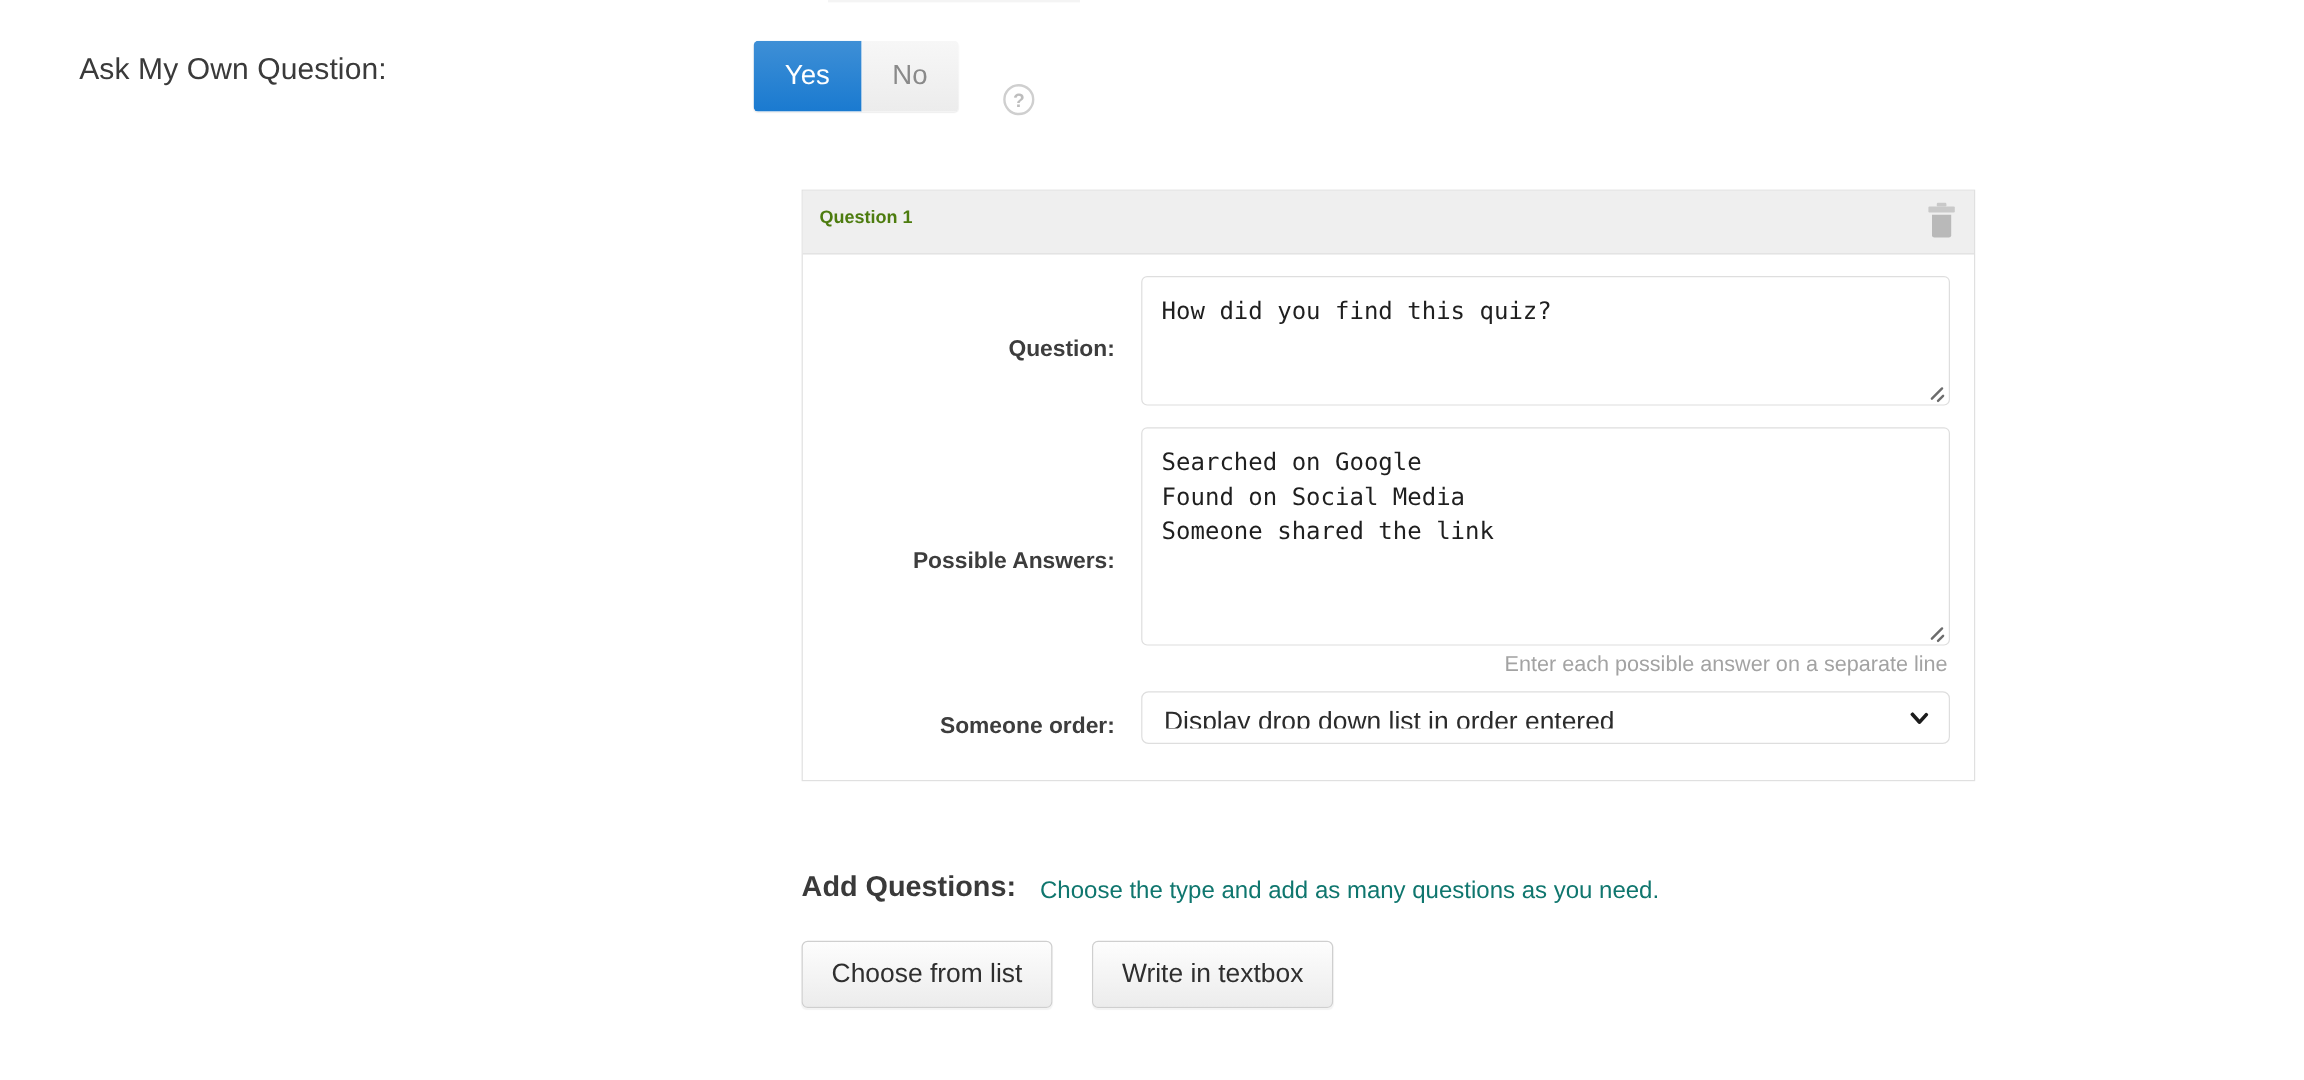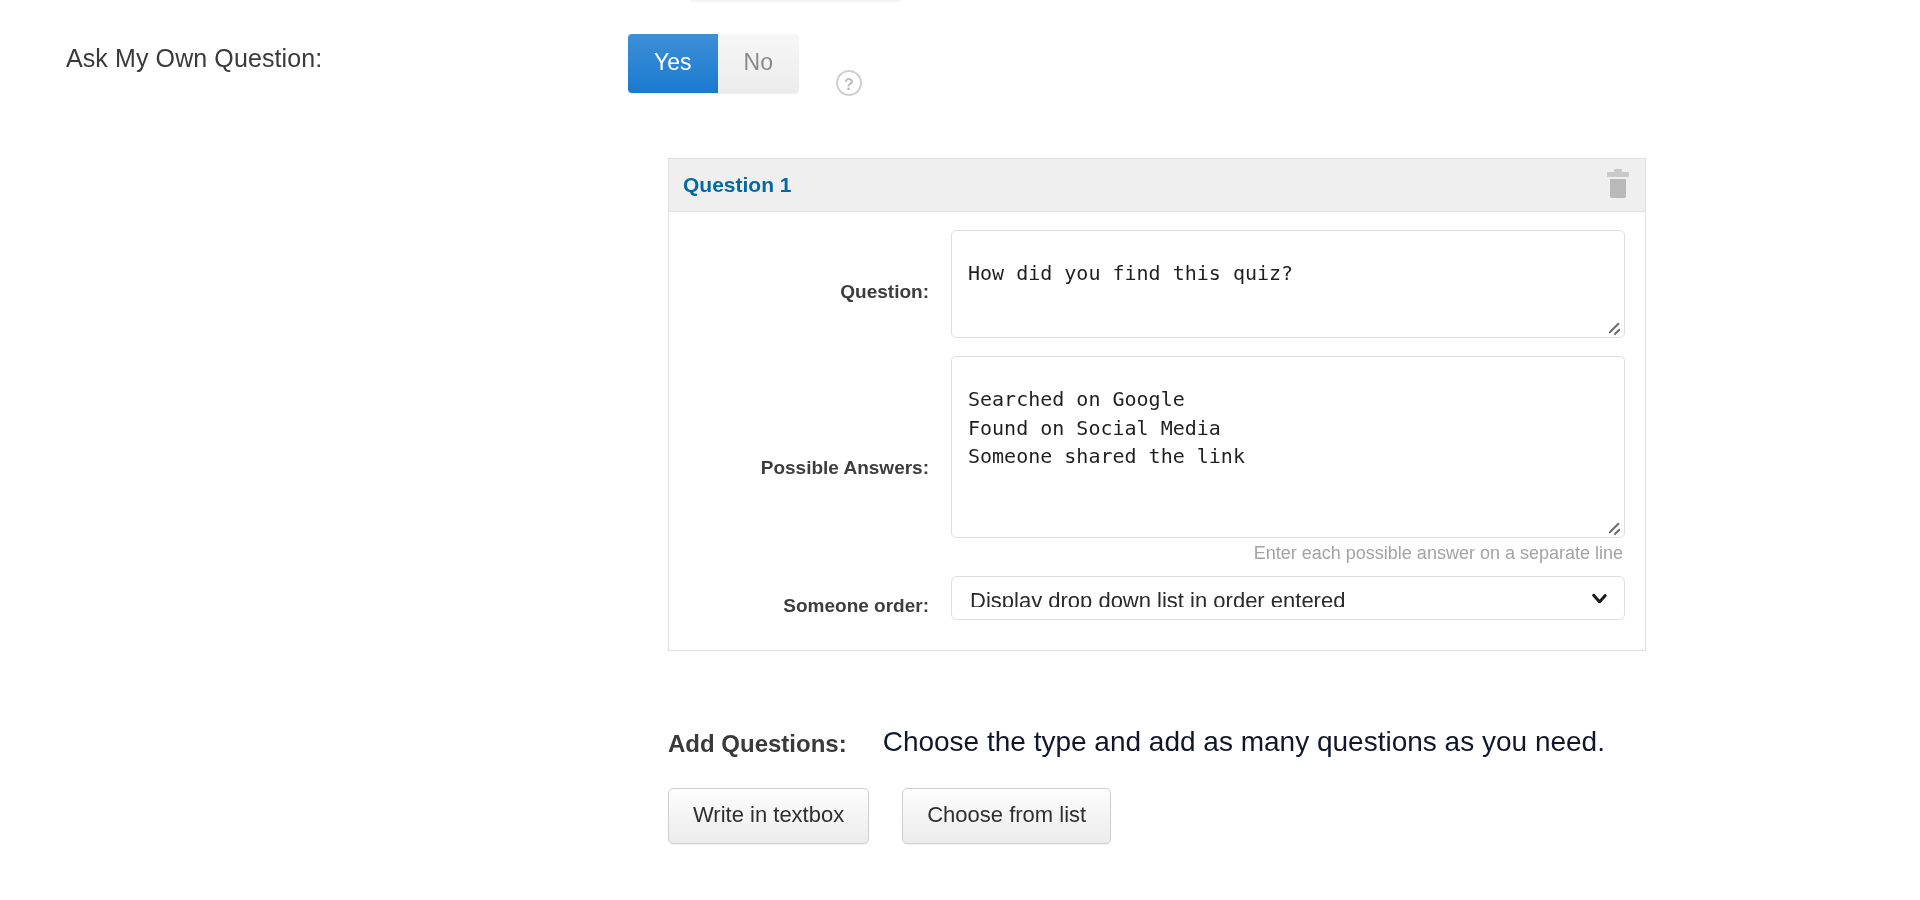--- a/index.html
+++ b/index.html
@@ -105,23 +105,23 @@
   .panel-header {
     background: #efefef;
     border-bottom: 1px solid #e0e0e0;
     height: 52px;
     position: relative;
   }
   .panel-title {
     position: absolute;
     left: 14px;
     top: 14px;
-    font-size: 21px;
+    font-size: 15px;
     font-weight: bold;
-    color: #0369a1;
+    color: #4d7c0f;
   }
   .trash-icon {
     position: absolute;
     right: 16px;
     top: 13px;
     width: 22px;
     height: 26px;
     cursor: pointer;
   }
   .trash-lid {
@@ -182,21 +182,21 @@
     position: relative;
     display: block;
   }
   textarea.box {
     width: 100%;
     box-sizing: border-box;
     font-family: "DejaVu Sans Mono", monospace;
     font-size: 20px;
     line-height: 1.43;
     color: #1f1f1f;
-    padding: 28px 16px;
+    padding: 14px 16px;
     border: 1px solid #dedede;
     border-radius: 5px;
     background: #ffffff;
     resize: none;
     outline: none;
     overflow: hidden;
     display: block;
   }
   textarea.q-box { height: 108px; }
   textarea.a-box { height: 182px; }
@@ -286,23 +286,23 @@
     display: flex;
     align-items: flex-end;
   }
   .add-title {
     font-size: 24px;
     font-weight: bold;
     color: #3a3a3a;
     white-space: nowrap;
   }
   .add-sub {
-    font-size: 28px;
-    color: #0f172a;
-    margin-left: 36px;
+    font-size: 20px;
+    color: #0f766e;
+    margin-left: 20px;
     white-space: nowrap;
   }
 
   .add-buttons {
     margin-top: 30px;
     display: flex;
     gap: 33px;
   }
   .type-btn {
     font-family: "Liberation Sans", sans-serif;
@@ -393,16 +393,16 @@
   </div>
 </div>
 
 <div class="add-section">
   <div class="add-heading-row">
     <div class="add-title">Add Questions:</div>
     <div class="add-sub">Choose the type and add as many questions as you need.</div>
   </div>
 
   <div class="add-buttons">
+    <button class="type-btn">Choose from list</button>
     <button class="type-btn">Write in textbox</button>
-    <button class="type-btn">Choose from list</button>
   </div>
 </div>
 
 </body></html>

